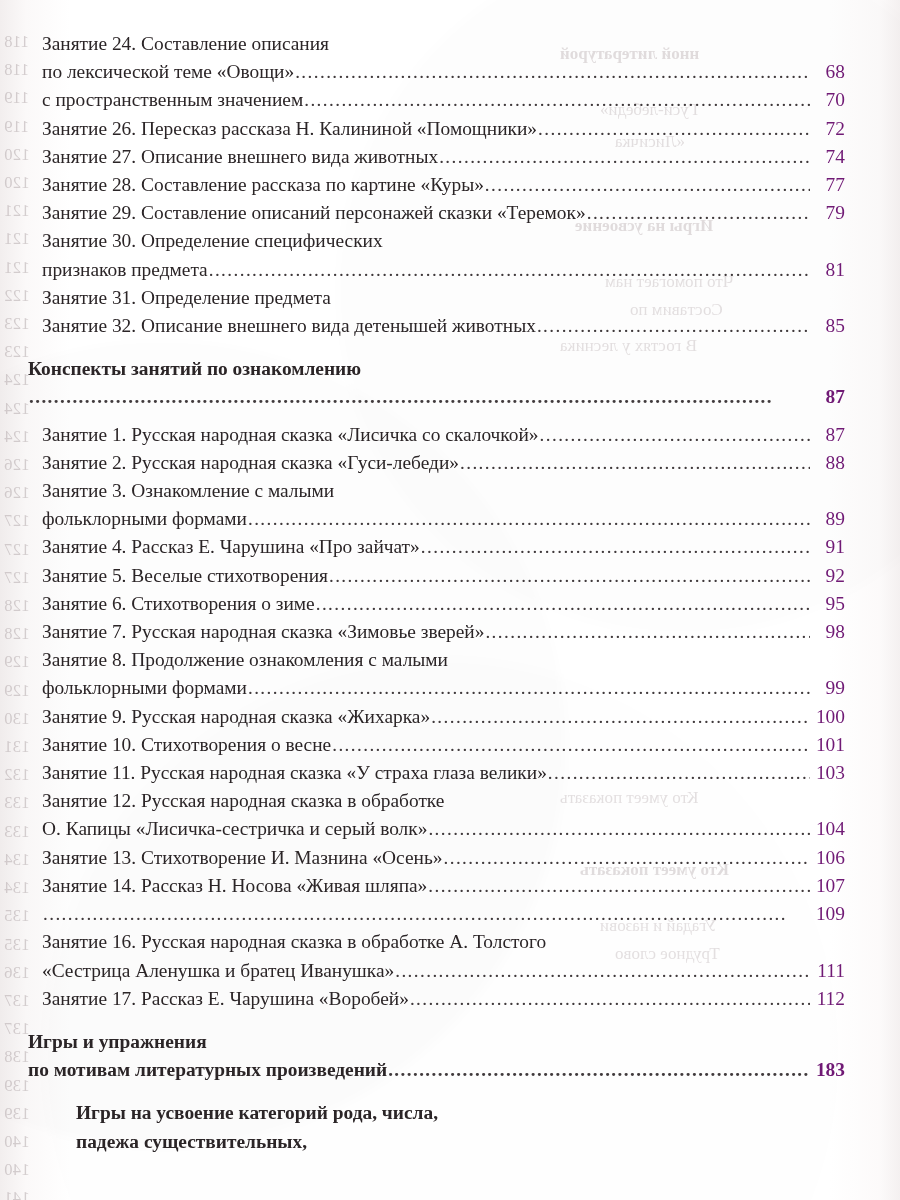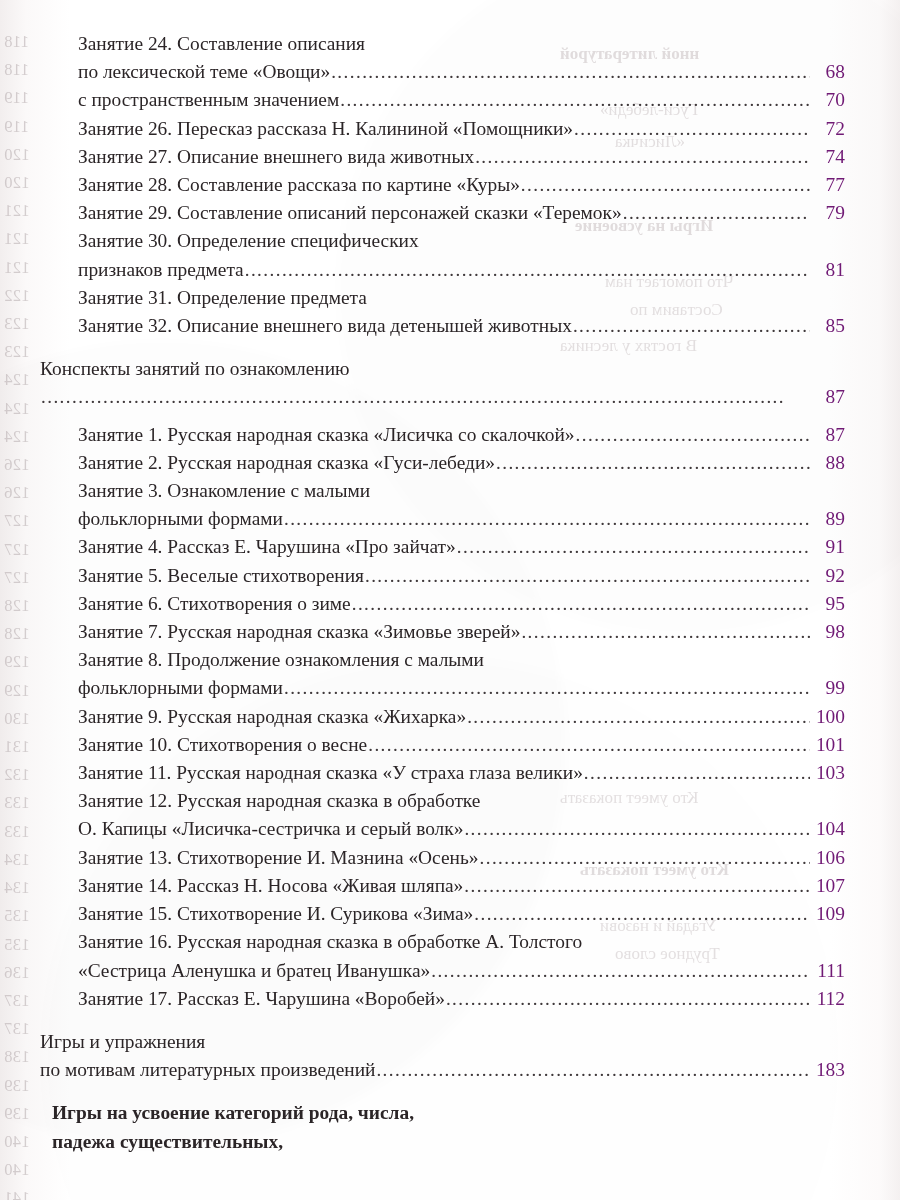--- a/index.html
+++ b/index.html
@@ -98,23 +98,23 @@
     content: "........................................................................................................................";
   }
   .row .pg {
     flex: 0 0 auto;
     text-align: right;
     min-width: 34px;
     color: #701a75;
   }
 
   
-  .lvl-head   { padding-left: 40px; font-weight: normal; }
-  .lvl-sub    { padding-left: 52px; font-weight: bold; }
-  .lvl-entry  { padding-left: 78px; }
+  .lvl-head   { padding-left: 28px; font-weight: bold; }
+  .lvl-sub    { padding-left: 76px; font-weight: bold; }
+  .lvl-entry  { padding-left: 42px; }
 
   
   .row.nolead .lead { visibility: hidden; }
   .row.nolead .pg   { visibility: hidden; }
 
   .gap-sm { height: 9px; }
   .gap-md { height: 15px; }
 </style>
 </head>
 <body>
@@ -326,21 +326,20 @@
       <span class="txt">Занятие 13. Стихотворение И. Мазнина «Осень»</span>
       <span class="lead"></span>
       <span class="pg">106</span>
     </div>
     <div class="row lvl-entry">
       <span class="txt">Занятие 14. Рассказ Н. Носова «Живая шляпа»</span>
       <span class="lead"></span>
       <span class="pg">107</span>
     </div>
     <div class="row lvl-entry">
-      <span class="txt">Занятие 15. Стихотворение И. Сурикова «Зима»</span>
       <span class="lead"></span>
       <span class="pg">109</span>
     </div>
     <div class="row lvl-entry nolead">
       <span class="txt">Занятие 16. Русская народная сказка в обработке А. Толстого</span>
       <span class="lead"></span>
       <span class="pg"></span>
     </div>
     <div class="row lvl-entry">
       <span class="txt">«Сестрица Аленушка и братец Иванушка»</span>

